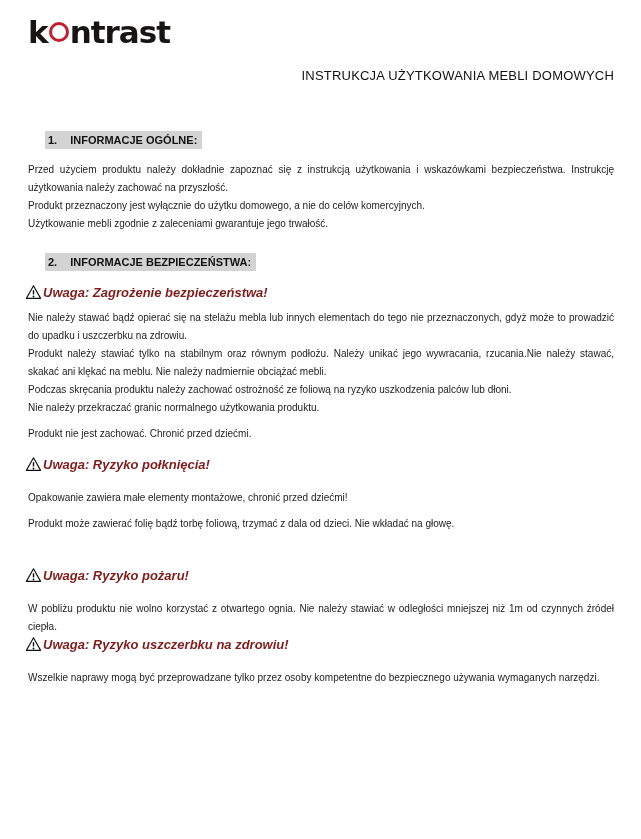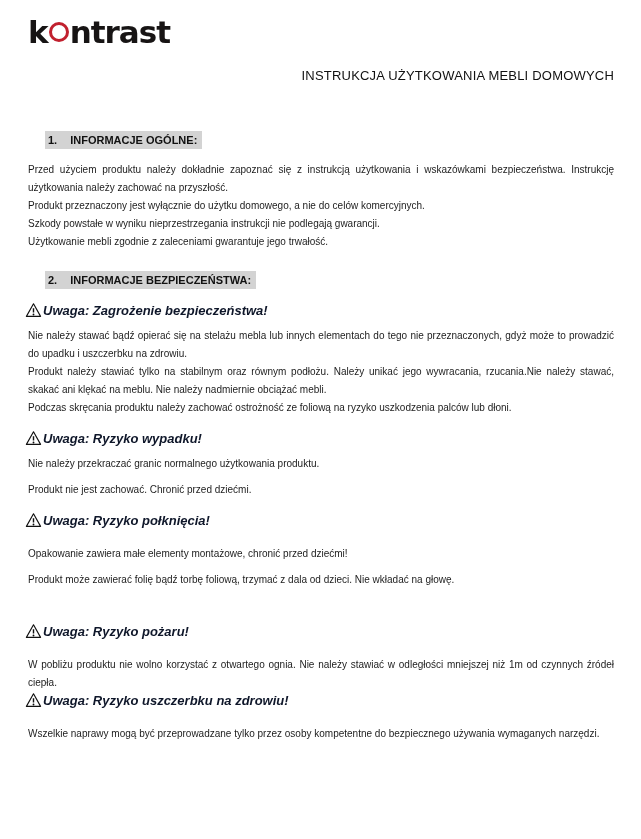--- a/index.html
+++ b/index.html
@@ -67,21 +67,21 @@
   .gap-m { height: 12px; }
 
   
   .warn {
     display: flex;
     align-items: flex-end;
     margin: 13px 0 9px -3px;
     font-size: 13px;
     font-weight: bold;
     font-style: italic;
-    color: #0f172a;
+    color: #7f1d1d;
   }
   .warn .tri { flex: 0 0 auto; margin-right: 1px; }
   .warn svg { display: block; }
 </style>
 </head>
 <body>
 
 <div class="page">
 
   <div class="logo-row">
@@ -92,21 +92,20 @@
 
   <div class="sec-heading first">
     <span class="hl">
       <span class="num">1.</span><span>INFORMACJE OGÓLNE:</span>
     </span>
   </div>
 
   <div class="gap-m"></div>
   <p class="para">Przed użyciem produktu należy dokładnie zapoznać się z instrukcją użytkowania i wskazówkami bezpieczeństwa. Instrukcję użytkowania należy zachować na przyszłość.</p>
   <p class="para">Produkt przeznaczony jest wyłącznie do użytku domowego, a nie do celów komercyjnych.</p>
-  <p class="para">Szkody powstałe w wyniku nieprzestrzegania instrukcji  nie podlegają gwarancji.</p>
   <p class="para">Użytkowanie mebli zgodnie z zaleceniami gwarantuje jego trwałość.</p>
 
   <div class="sec-heading second">
     <span class="hl">
       <span class="num">2.</span><span>INFORMACJE BEZPIECZEŃSTWA:</span>
     </span>
   </div>
 
   <div class="warn">
     <span class="tri">
@@ -115,30 +114,20 @@
           <line x1="12" y1="8.5" x2="12" y2="14.5" stroke="#111" stroke-width="2"></line>
           <circle cx="12" cy="17.3" r="1.3" fill="#111"></circle>
         </svg>
     </span>
     <span>Uwaga: Zagrożenie bezpieczeństwa!</span>
   </div>
   <p class="para">Nie należy stawać bądź opierać się na stelażu mebla lub innych elementach do tego nie przeznaczonych, gdyż może to prowadzić do upadku i uszczerbku na zdrowiu.</p>
   <p class="para">Produkt należy stawiać tylko na stabilnym oraz równym podłożu. Należy unikać jego wywracania, rzucania.Nie należy stawać, skakać ani klękać na meblu. Nie należy nadmiernie obciążać mebli.</p>
   <p class="para">Podczas skręcania produktu należy zachować ostrożność ze foliową na ryzyko uszkodzenia palców lub dłoni.</p>
 
-  <div class="warn">
-    <span class="tri">
-      <svg width="17" height="16" viewBox="0 0 24 22">
-          <path d="M12 2.2 L22 20 L2 20 Z" fill="none" stroke="#111" stroke-width="1.6" stroke-linejoin="round"></path>
-          <line x1="12" y1="8.5" x2="12" y2="14.5" stroke="#111" stroke-width="2"></line>
-          <circle cx="12" cy="17.3" r="1.3" fill="#111"></circle>
-        </svg>
-    </span>
-    <span>Uwaga: Ryzyko wypadku!</span>
-  </div>
   <p class="para">Nie należy przekraczać granic normalnego użytkowania produktu.</p>
   <div class="gap-s"></div>
   <p class="para">Produkt nie jest zachować. Chronić przed dziećmi.</p>
 
   <div class="warn">
     <span class="tri">
       <svg width="17" height="16" viewBox="0 0 24 22">
           <path d="M12 2.2 L22 20 L2 20 Z" fill="none" stroke="#111" stroke-width="1.6" stroke-linejoin="round"></path>
           <line x1="12" y1="8.5" x2="12" y2="14.5" stroke="#111" stroke-width="2"></line>
           <circle cx="12" cy="17.3" r="1.3" fill="#111"></circle>

